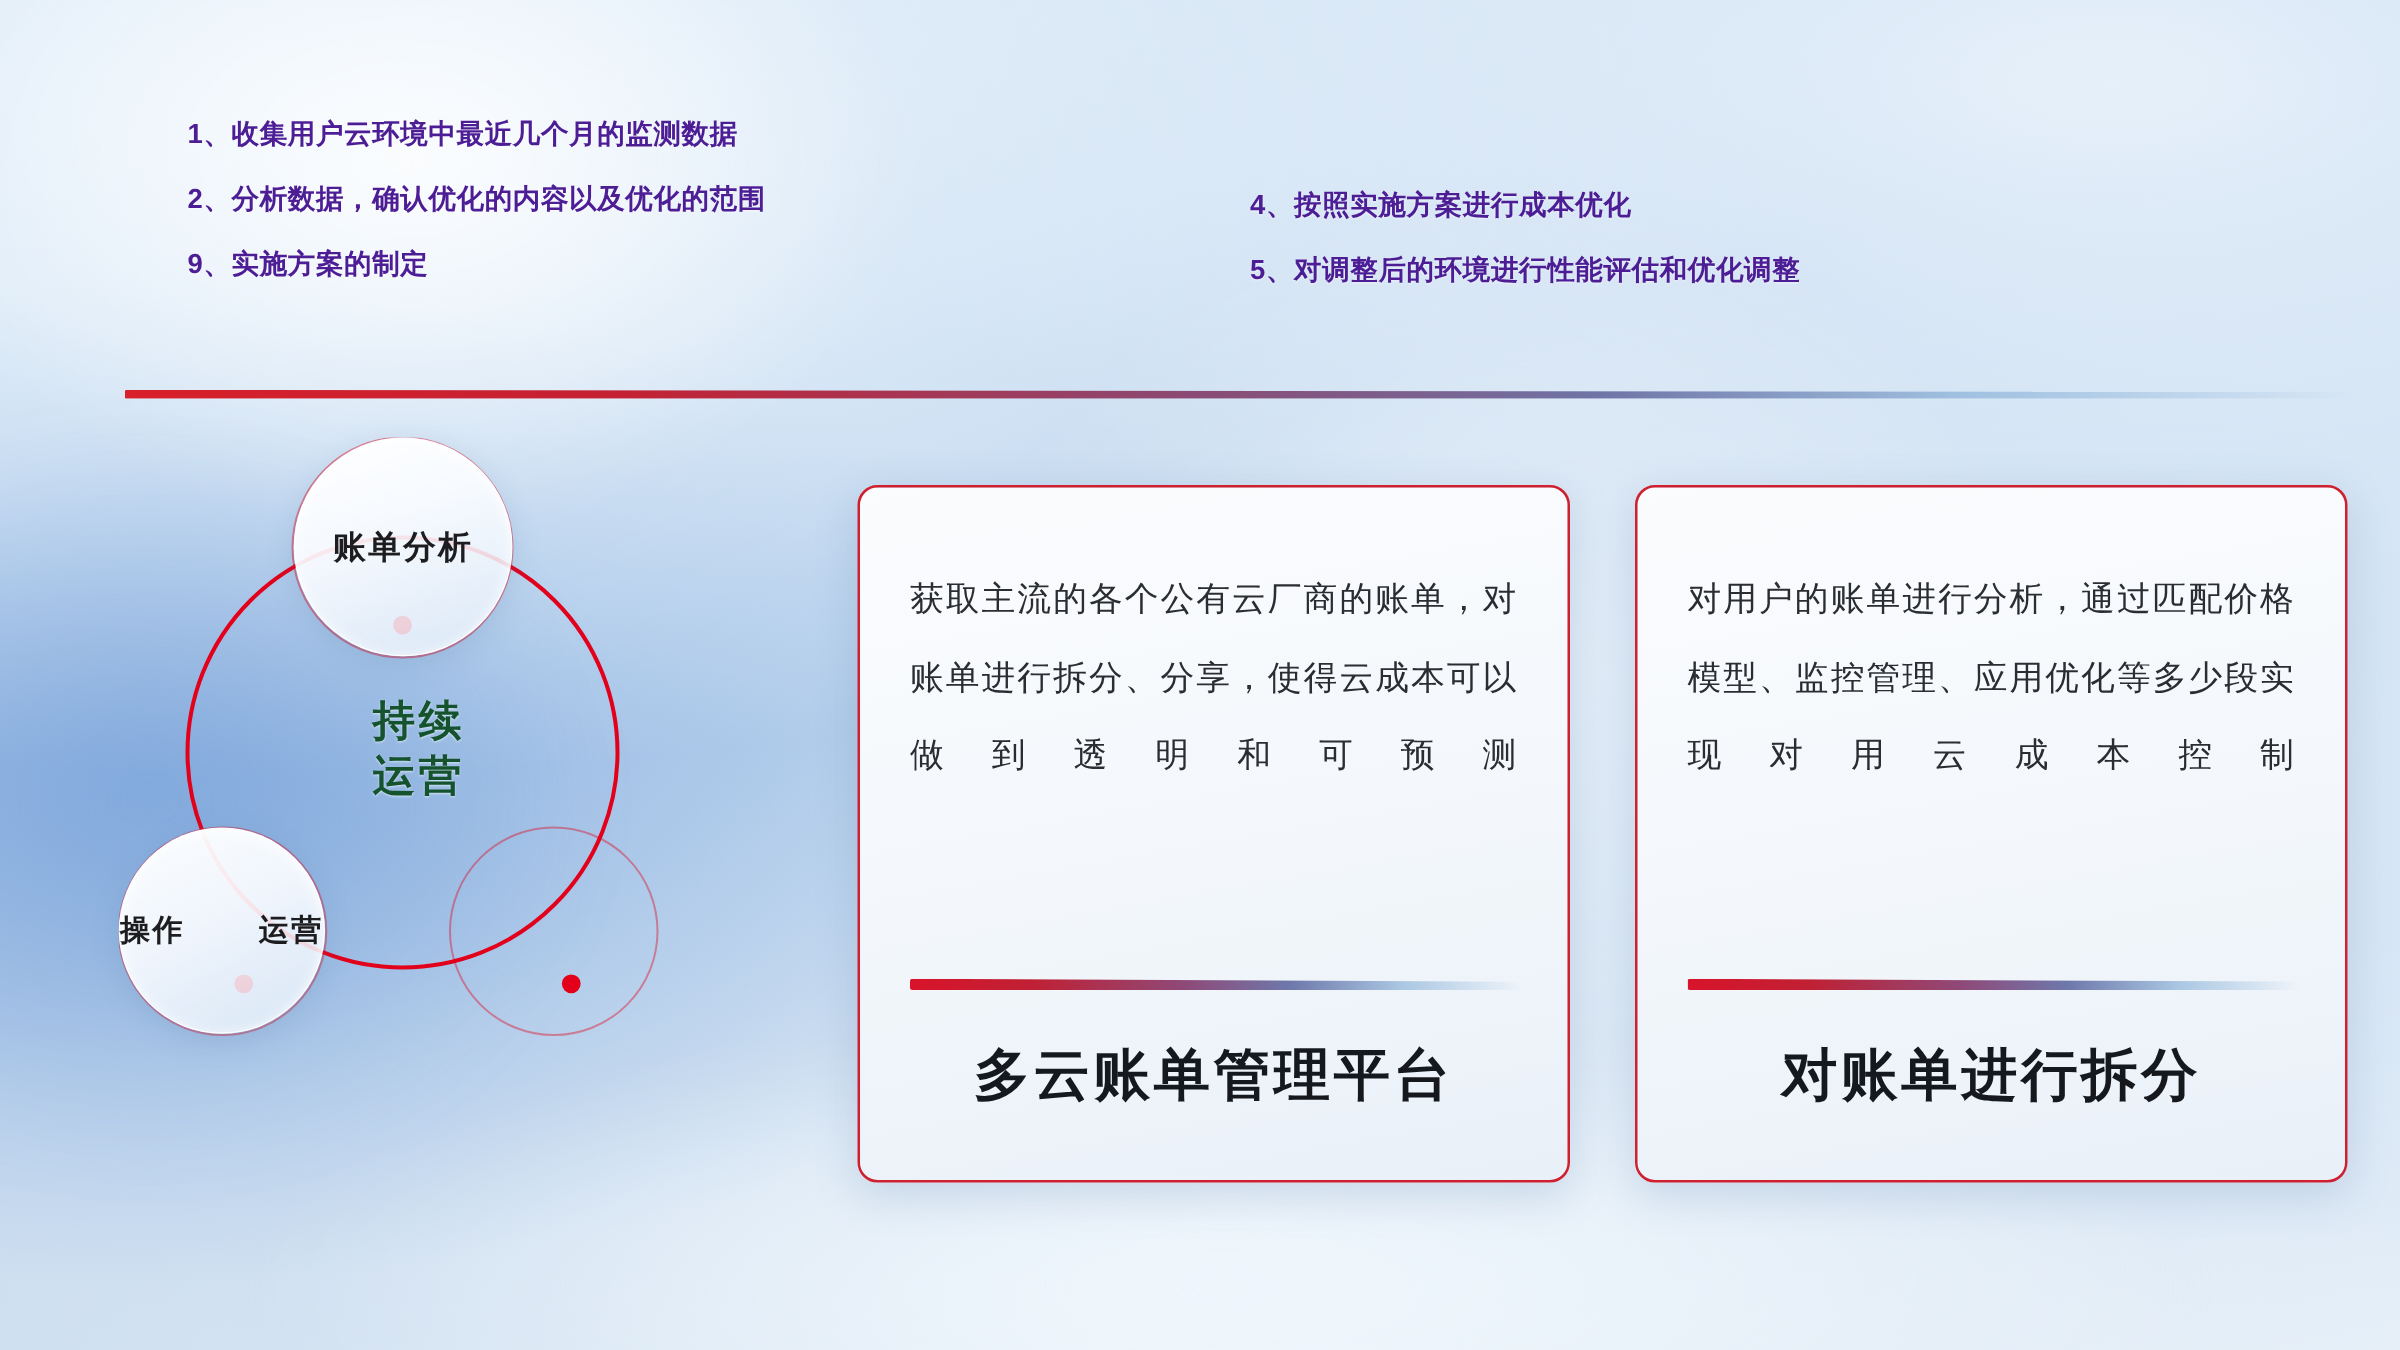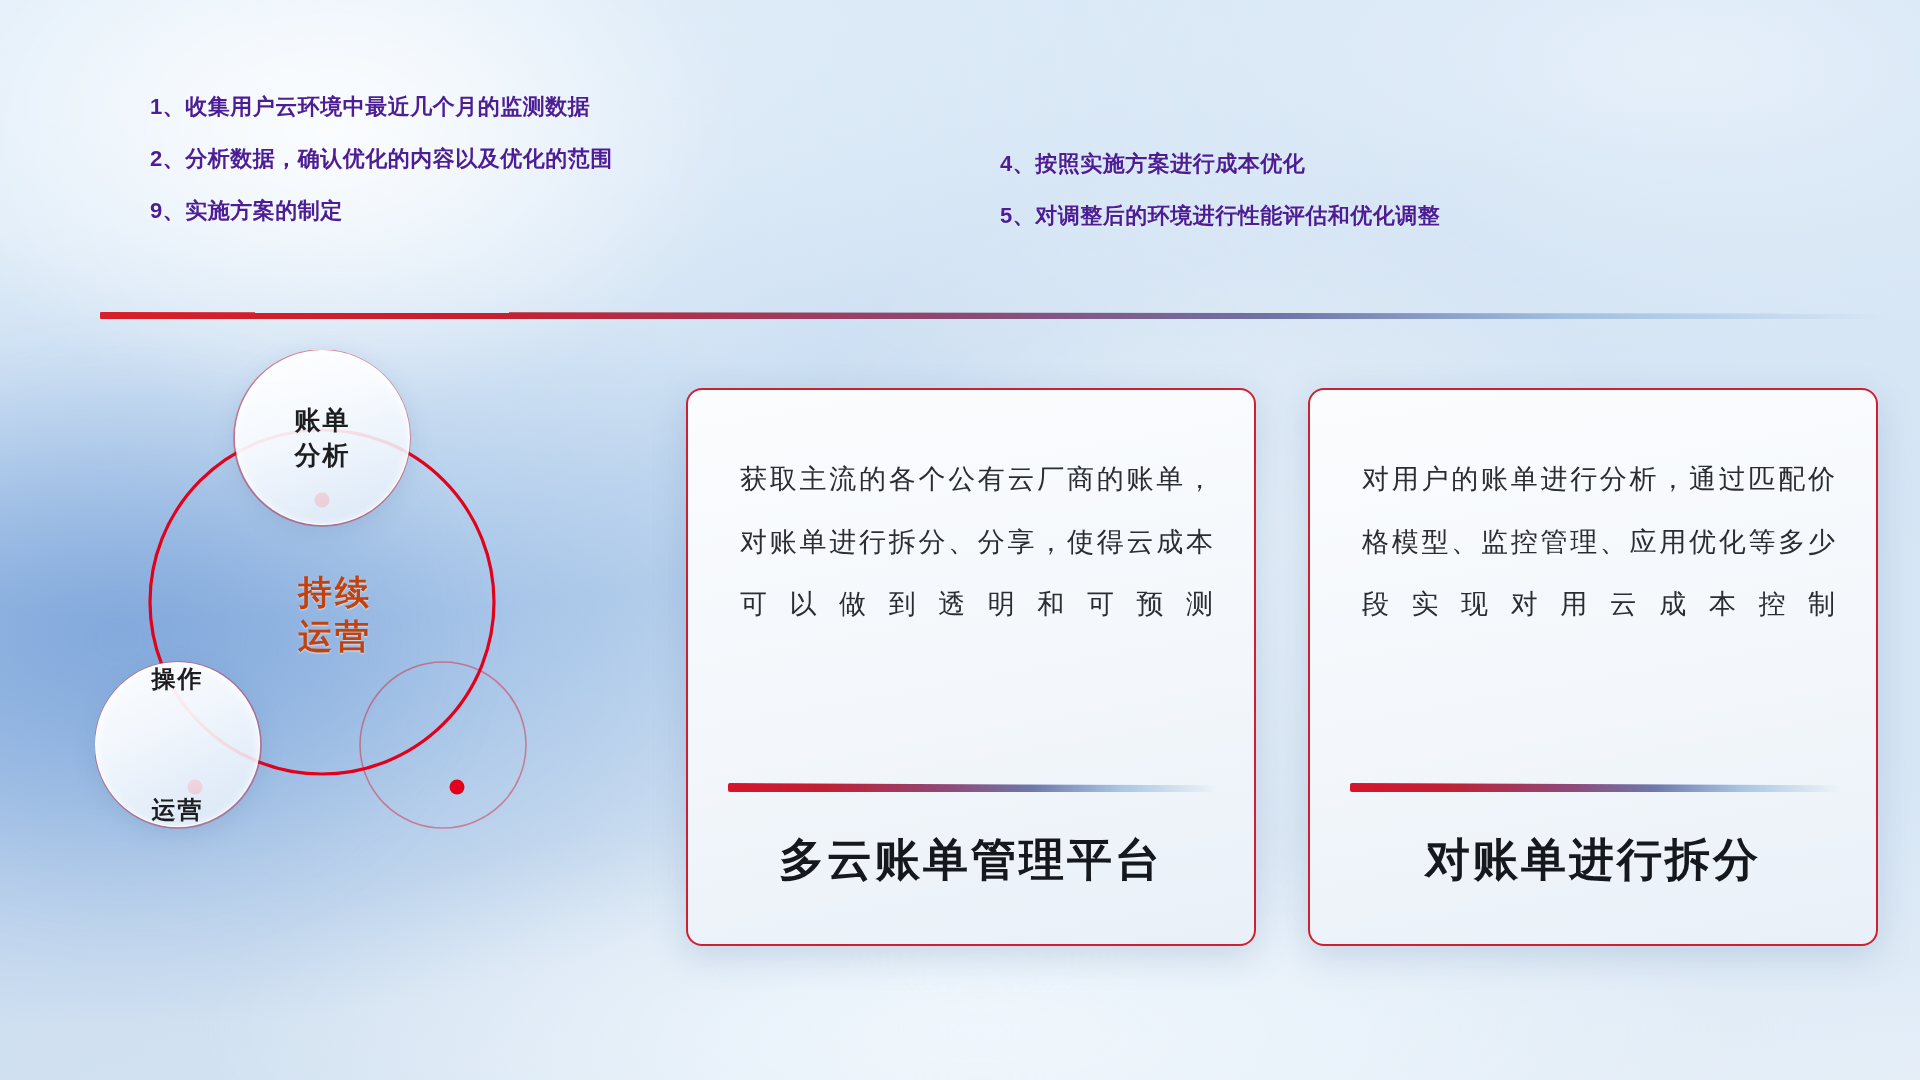--- a/index.html
+++ b/index.html
@@ -70,50 +70,49 @@
   .diagram{ position:absolute; left:95px; top:350px; width:540px; height:560px; }
   .diagram svg{ position:absolute; left:0; top:0; }
 
   .bubble{
     position:absolute;
     border-radius:50%;
     background:
       linear-gradient(155deg, rgba(255,255,255,.97) 0%, rgba(250,252,255,.92) 40%, rgba(228,238,249,.80) 100%);
     border:1px solid rgba(255,255,255,.95);
     box-shadow:0 6px 22px rgba(90,130,175,.22), inset 0 2px 10px rgba(255,255,255,.9);
-    display:flex; flex-direction:column;
+    display:flex; 
     align-items:center; justify-content:center;
     color:#1d1d1f;
     font-weight:bold;
     letter-spacing:2px;
     text-align:center;
   }
   .bubble-top{ left:140px; top:0px;  width:175px; height:175px; font-size:26px; line-height:1.32; }
   .bubble-bl { left:0px;   top:312px;width:165px; height:165px; font-size:24px; line-height:1.32;justify-content:space-between; }
   .bubble-br { left:265px; top:312px;width:165px; height:165px; font-size:24px; line-height:1.32; }
 
   .center-label{
     position:absolute; left:160px; top:205px; width:160px;
     text-align:center;
-    color:#c2410c;
+    color:#14532d;
     font-size:34px; font-weight:bold; line-height:1.30;
     letter-spacing:3px;
     text-shadow:0 1px 2px rgba(255,255,255,.6);
-    margin-top:15px;
   }
   .center-label span{ display:block; }
 
   
   .card{
     position:absolute; top:388px; width:570px; height:558px;
     border-radius:16px;
     border:2px solid #cf2030;
     background:linear-gradient(170deg,#fbfcfe 0%,#f3f7fb 55%,#e9f0f8 100%);
     box-shadow:0 10px 34px rgba(80,120,170,.22);
-    padding:58px 40px 0 52px;
+    padding:58px 40px 0 40px;
     overflow:hidden;
   }
   .card-1{ left:686px; }
   .card-2{ left:1308px; }
 
   .card-body{
     font-size:27px;
     line-height:2.32;
     color:#2a2d32;
     letter-spacing:1px;

